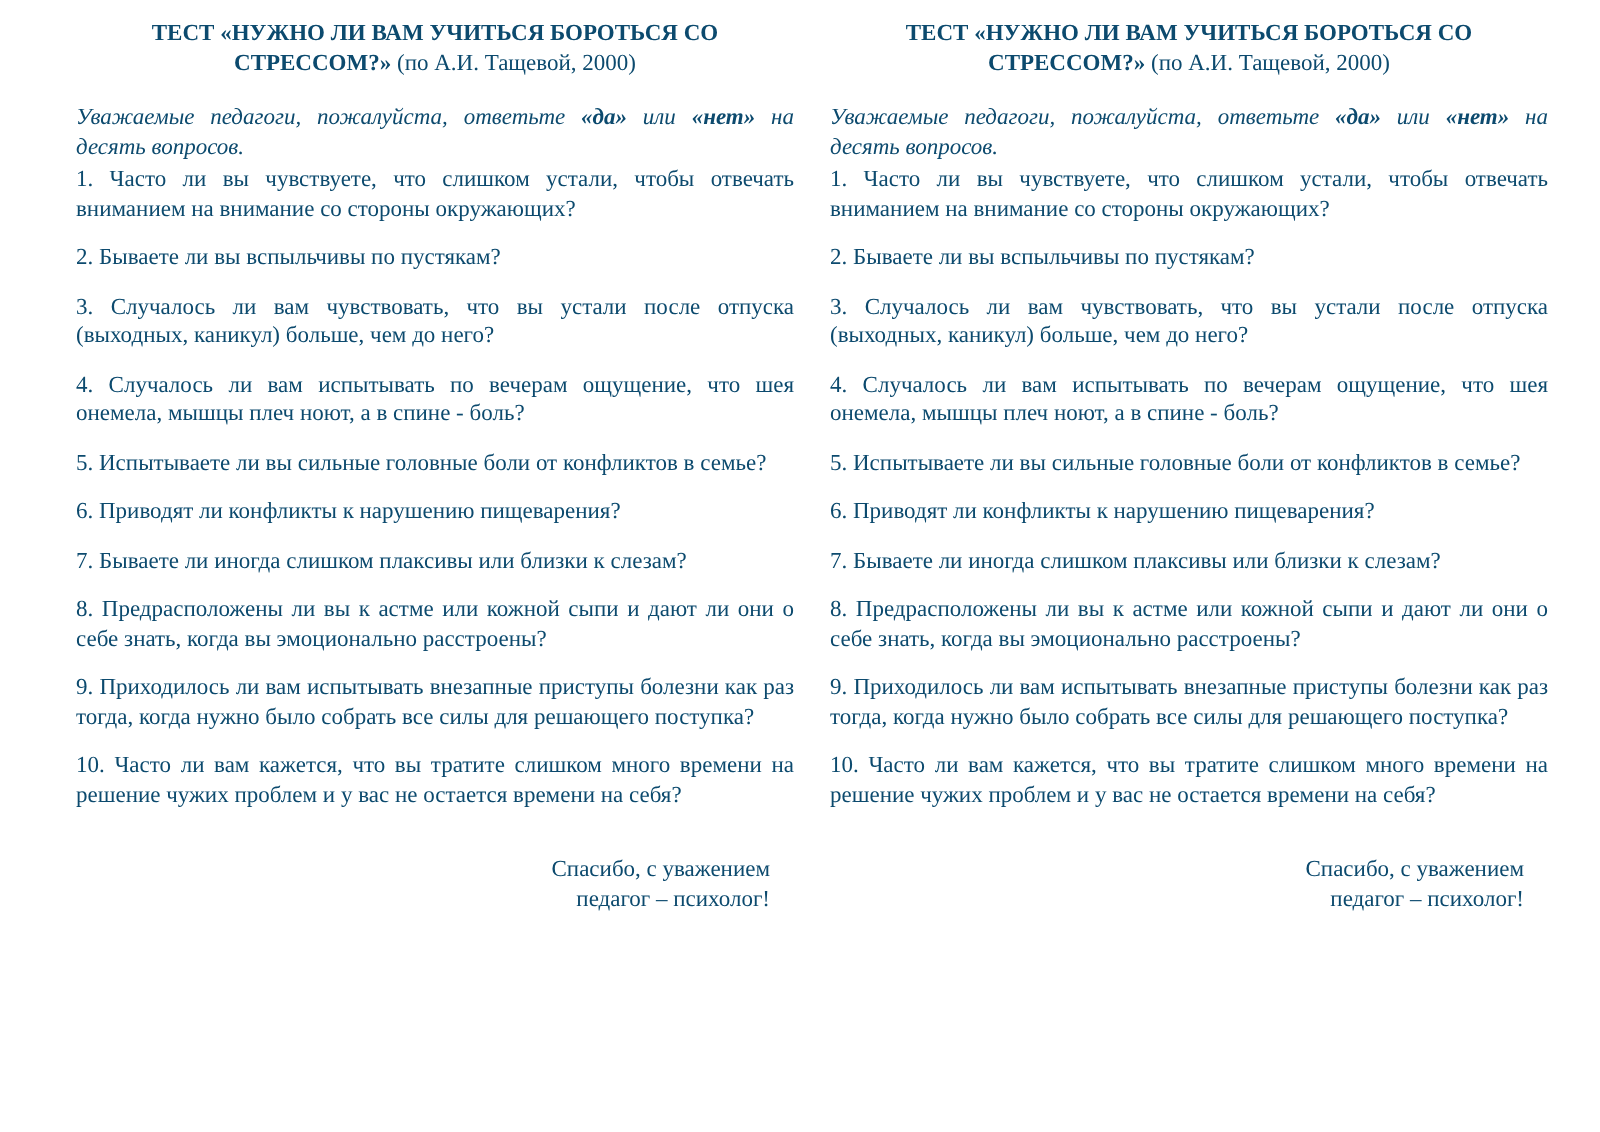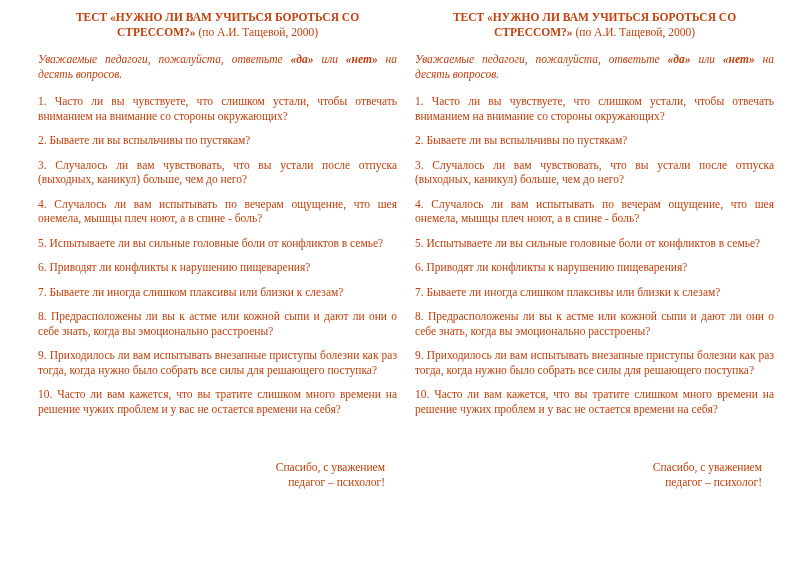--- a/index.html
+++ b/index.html
@@ -5,21 +5,21 @@
   html, body {
     margin: 0;
     padding: 0;
     background: #ffffff;
   }
   .page {
     width: 800px;
     height: 566px;
     box-sizing: border-box;
     background: #ffffff;
-    color: #c2410c;
+    color: #0c4a6e;
     font-family: "Liberation Serif", "DejaVu Serif", serif;
     display: flex;
     padding: 10px 26px 0 38px;
     gap: 18px;
     overflow: hidden;
   }
   .col {
     flex: 1 1 0;
     min-width: 0;
     display: flex;
@@ -49,24 +49,24 @@
   .questions {
     margin: 0;
   }
   .questions .question {
     font-size: 11.5px;
     line-height: 14.5px;
     text-align: justify;
     margin: 10px 0 0 0;
   }
   .questions .question:first-child {
-    margin-top: 13px;
+    margin-top: 2px;
   }
   .closing {
-    margin-top: 44px;
+    margin-top: 23px;
     padding-right: 12px;
     font-size: 11.5px;
     line-height: 14.5px;
     text-align: right;
   }
 </style>
 </head>
 <body>
 
 <div class="page">

